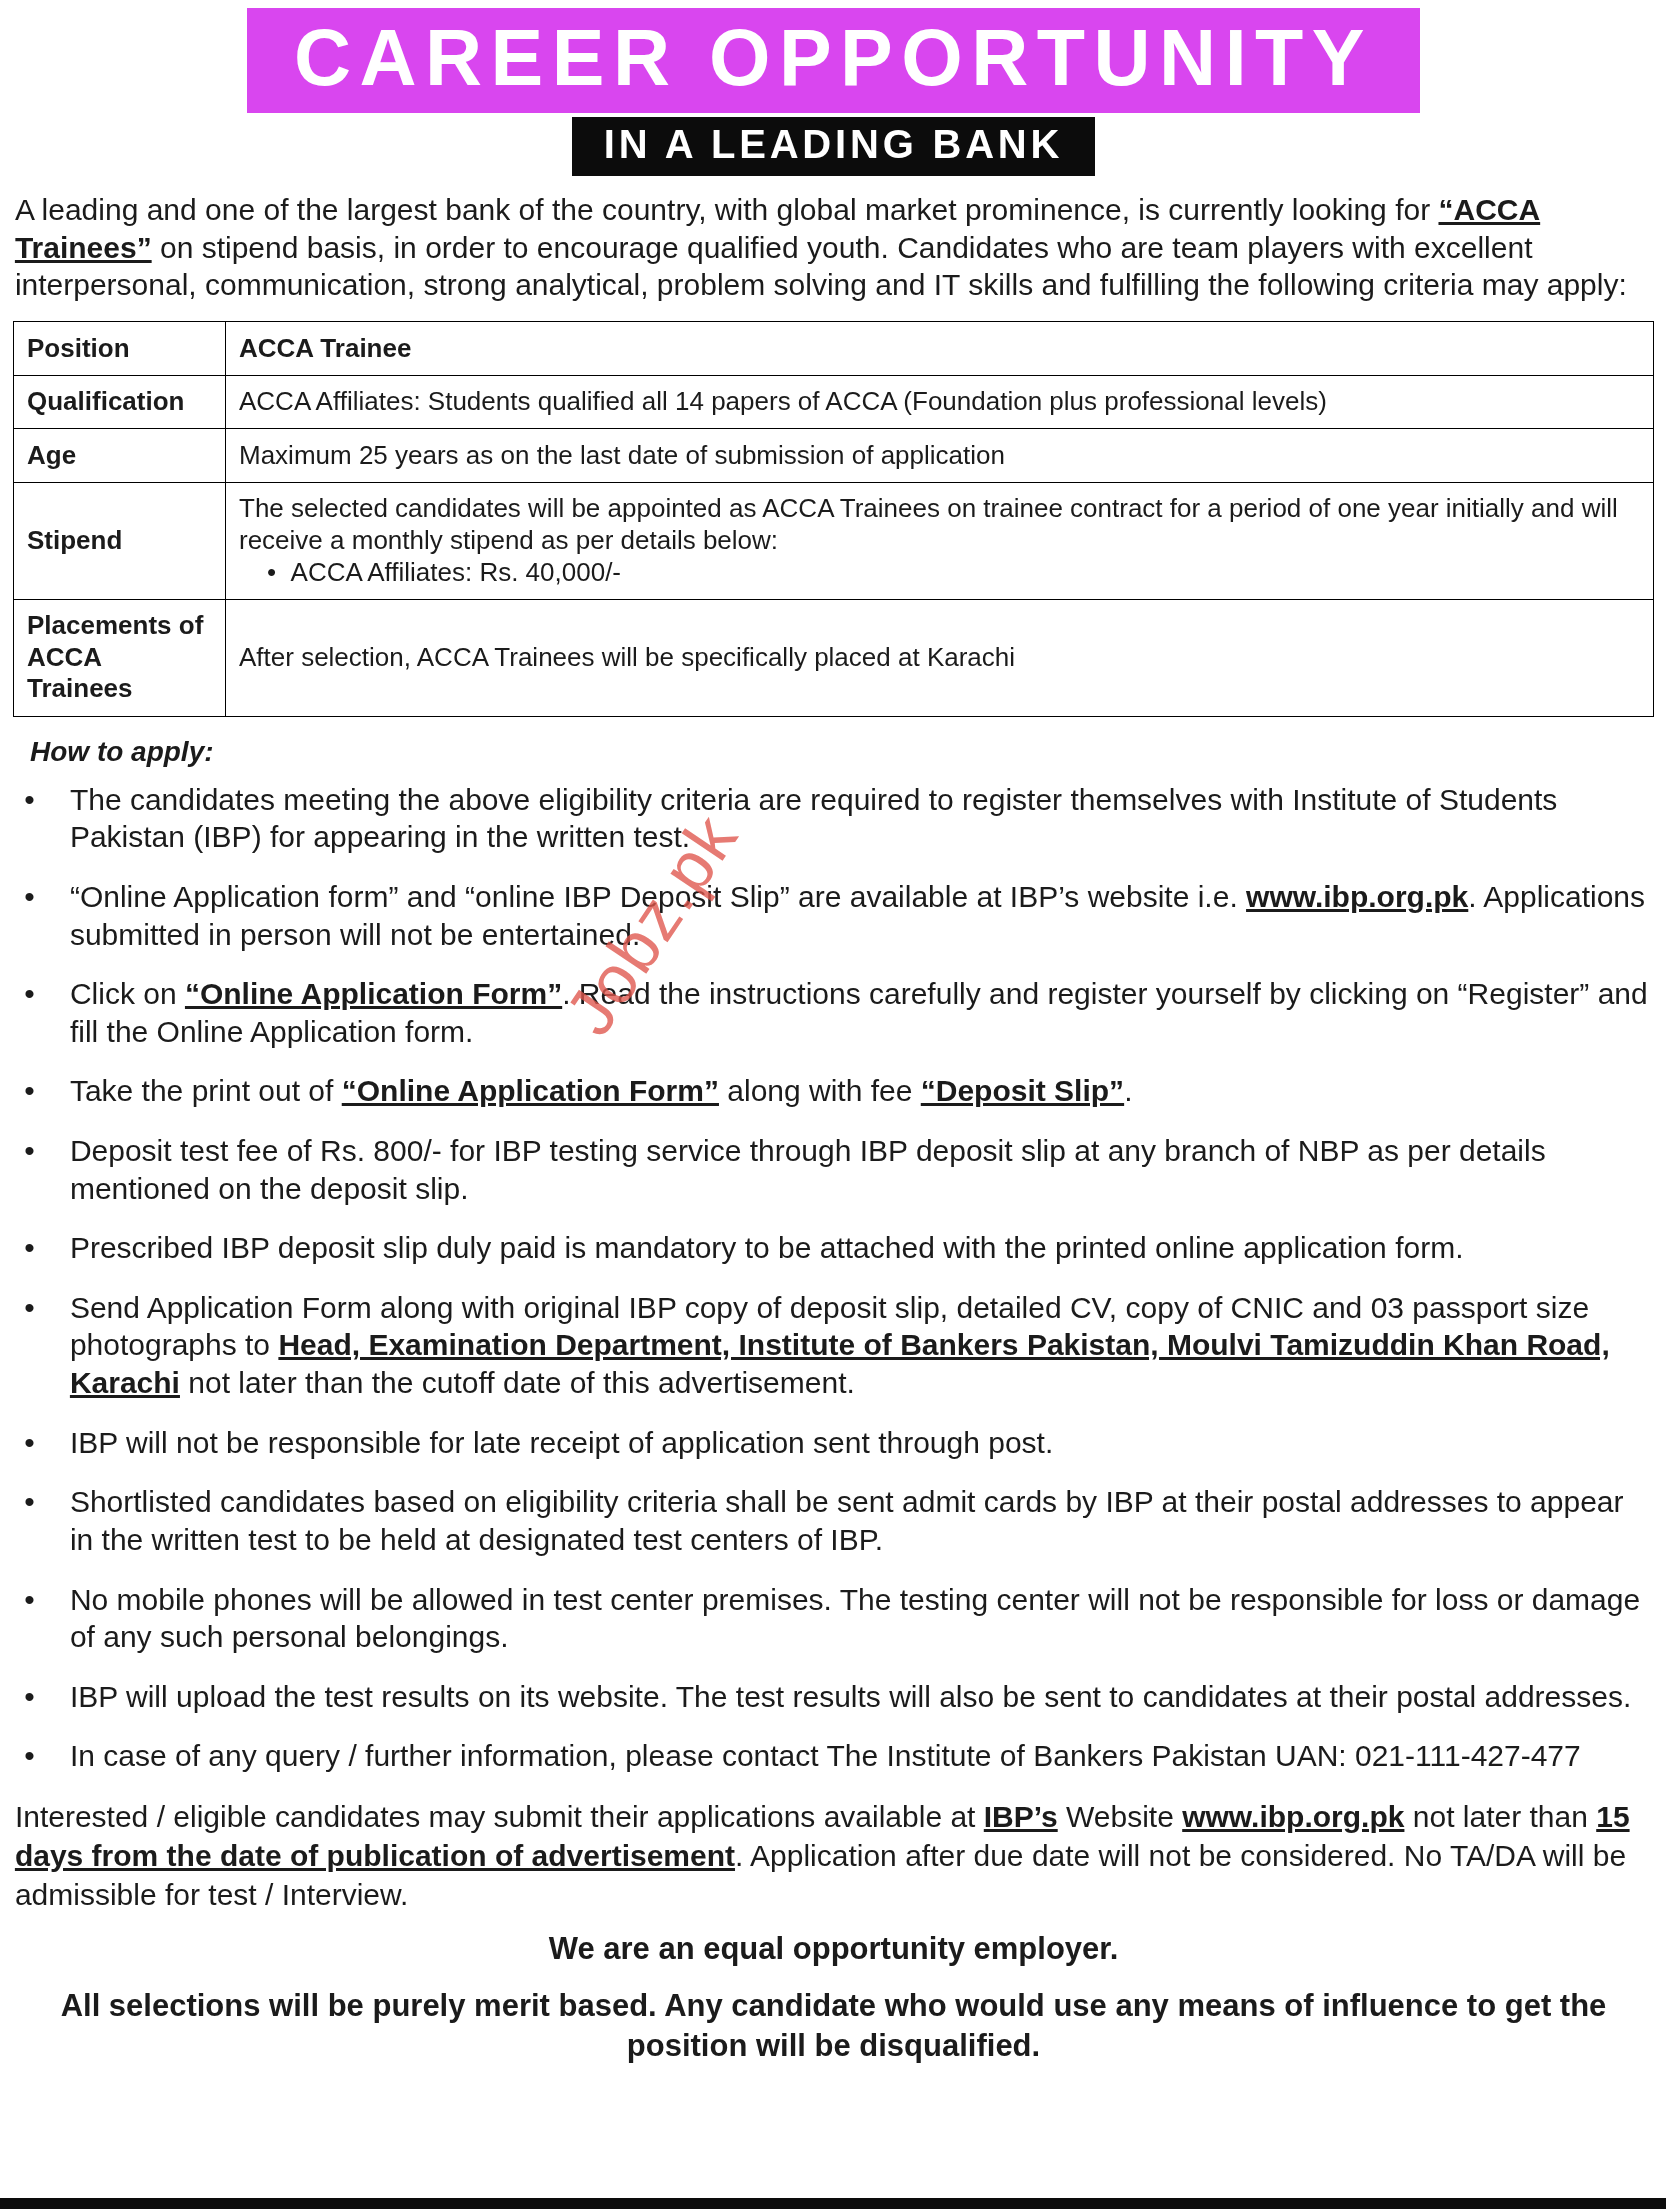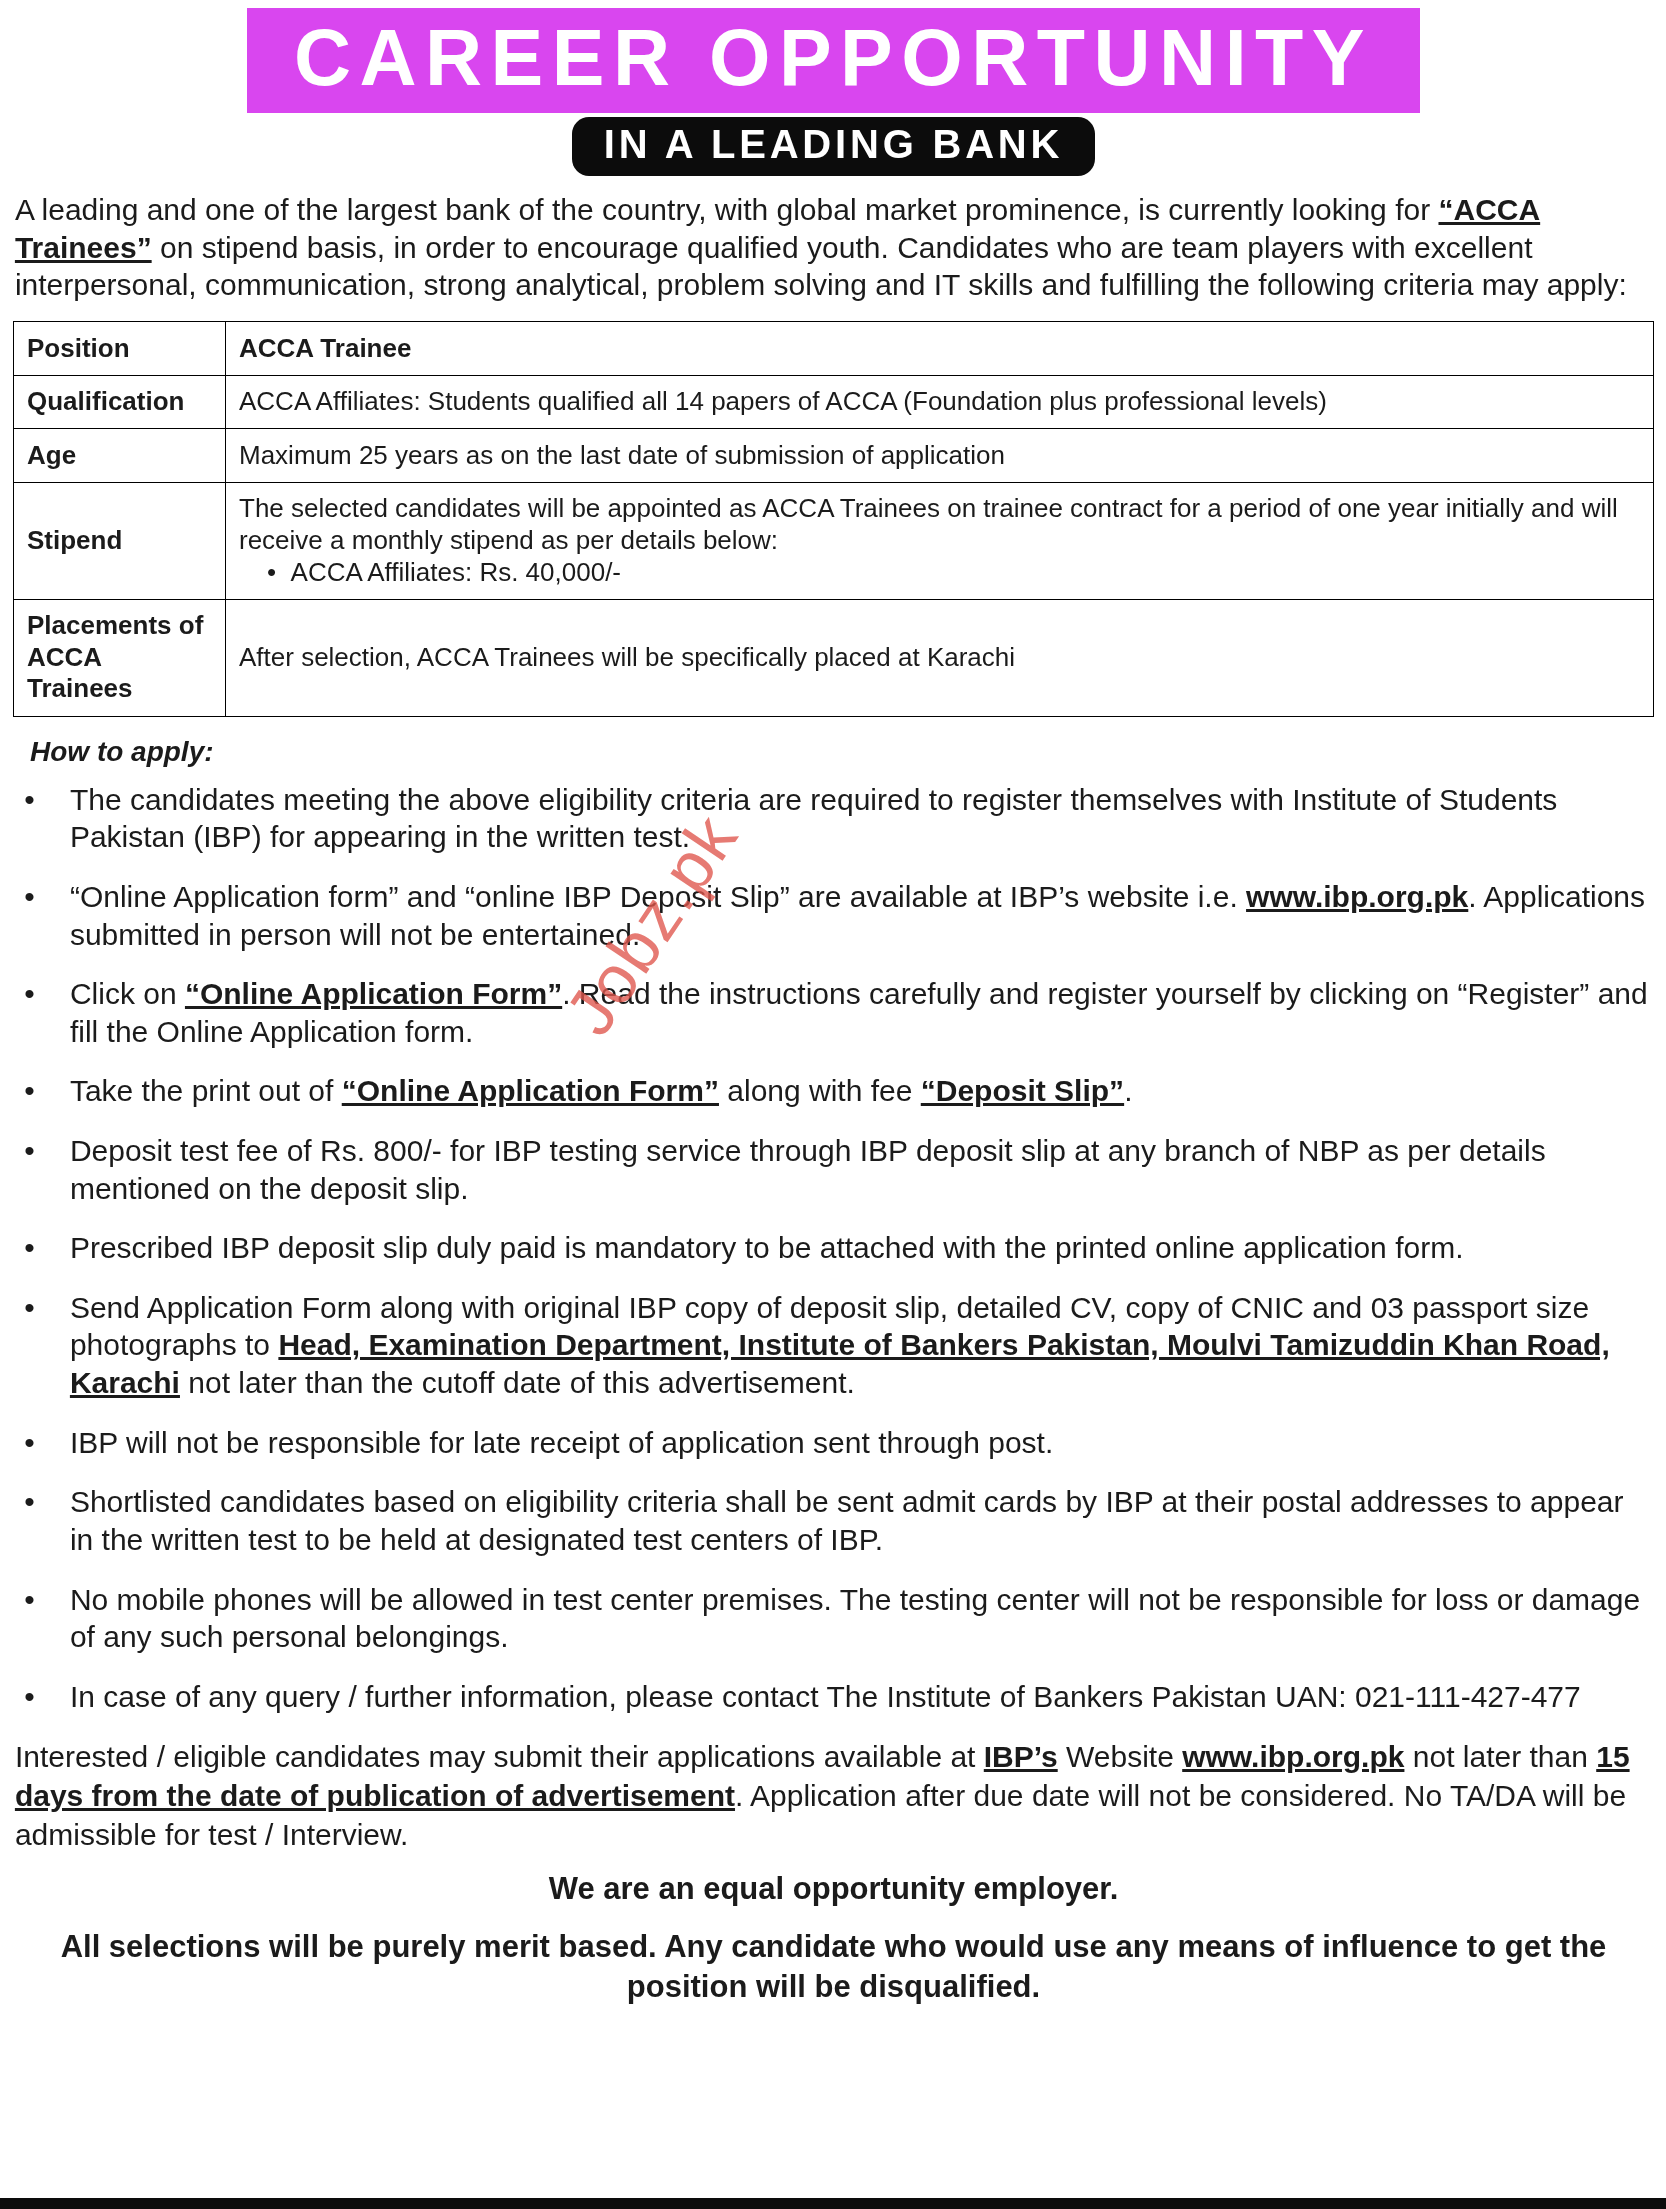--- a/index.html
+++ b/index.html
@@ -30,21 +30,20 @@
   .subtitle-bar {
     display: inline-block;
     background: #0c0c0c;
     color: #ffffff;
     font-size: 40px;
     font-weight: 700;
     letter-spacing: 3.8px;
     line-height: 1.15;
     padding: 4.7px 32px 8.5px;
     margin-top: 3.8px;
-    border-radius: 17px;
   }
 
   
   .intro {
     font-size: 30px;
     line-height: 1.26;
     margin: 15px 1.9px 17px;
   }
 
   
@@ -176,20 +175,21 @@
     <li><span>The candidates meeting the above eligibility criteria are required to register themselves with Institute of Students Pakistan (IBP) for appearing in the written test.</span></li>
     <li><span>“Online Application form” and “online IBP Deposit Slip” are available at IBP’s website i.e. </span><span class="bu">www.ibp.org.pk</span><span>. Applications submitted in person will not be entertained.</span></li>
     <li><span>Click on </span><span class="bu">“Online Application Form”</span><span>. Read the instructions carefully and register yourself by clicking on “Register” and fill the Online Application form.</span></li>
     <li><span>Take the print out of </span><span class="bu">“Online Application Form”</span><span> along with fee </span><span class="bu">“Deposit Slip”</span><span>.</span></li>
     <li><span>Deposit test fee of Rs. 800/- for IBP testing service through IBP deposit slip at any branch of NBP as per details mentioned on the deposit slip.</span></li>
     <li><span>Prescribed IBP deposit slip duly paid is mandatory to be attached with the printed online application form.</span></li>
     <li><span>Send Application Form along with original IBP copy of deposit slip, detailed CV, copy of CNIC and 03 passport size photographs to </span><span class="bu">Head, Examination Department, Institute of Bankers Pakistan, Moulvi Tamizuddin Khan Road, Karachi</span><span> not later than the cutoff date of this advertisement.</span></li>
     <li><span>IBP will not be responsible for late receipt of application sent through post.</span></li>
     <li><span>Shortlisted candidates based on eligibility criteria shall be sent admit cards by IBP at their postal addresses to appear in the written test to be held at designated test centers of IBP.</span></li>
     <li><span>No mobile phones will be allowed in test center premises. The testing center will not be responsible for loss or damage of any such personal belongings.</span></li>
+    <li><span>IBP will upload the test results on its website. The test results will also be sent to candidates at their postal addresses.</span></li>
     <li><span>In case of any query / further information, please contact The Institute of Bankers Pakistan UAN: 021-111-427-477</span></li>
   </ul>
 
   <p class="closing"><span>Interested / eligible candidates may submit their applications available at </span><span class="bu">IBP’s</span><span> Website </span><span class="bu">www.ibp.org.pk</span><span> not later than </span><span class="bu">15 days from the date of publication of advertisement</span><span>. Application after due date will not be considered. No TA/DA will be admissible for test / Interview.</span></p>
 
   <p class="center-bold eq">We are an equal opportunity employer.</p>
   <p class="center-bold merit">All selections will be purely merit based. Any candidate who would use any means of influence to get the position will be disqualified.</p>
 
 </div>
 

